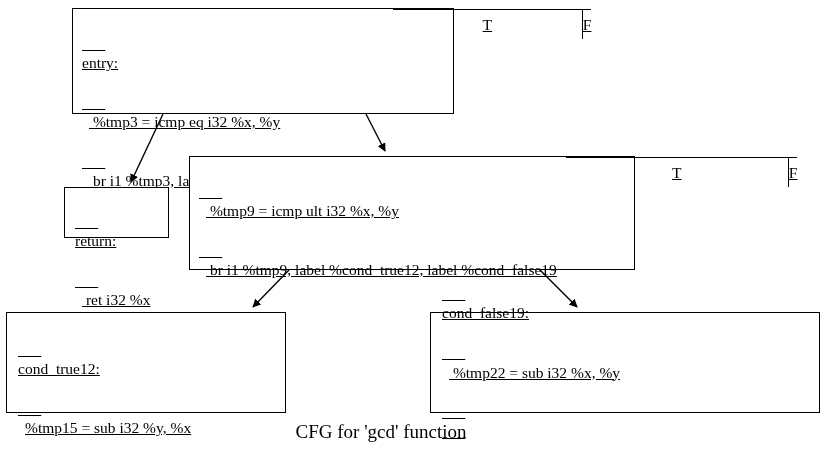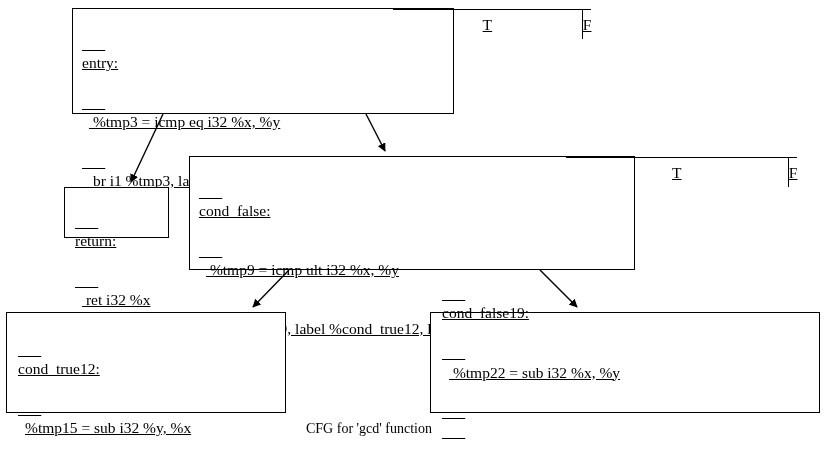--- a/index.html
+++ b/index.html
@@ -101,25 +101,25 @@
   #edges {
     position: absolute;
     left: 0;
     top: 0;
     width: 828px;
     height: 452px;
     pointer-events: none;
   }
   #caption {
     position: absolute;
-    left: 0;
+    left: 12px;
     top: 421px;
     width: 738px;
     text-align: center;
-    font-size: 14px;
+    font-size: 19px;
   }
 </style>
 </head>
 <body>
 
 <div id="canvas">
 
   <svg id="edges" viewBox="0 0 828 452" xmlns="http://www.w3.org/2000/svg">
     <defs>
       <marker id="arrow" viewBox="0 0 10 10" refX="9" refY="5" markerWidth="6" markerHeight="6" orient="auto-start-reverse">
@@ -158,21 +158,20 @@
 
   <div class="node" id="node-return">
     <div class="node-body">
       <span class="lbl">return:</span>
       <span class="ins"> ret i32 %x</span>
     </div>
   </div>
 
   <div class="node" id="node-cond-false">
     <div class="node-body">
-      <span class="lbl">cond_false:</span>
       <span class="ins"> %tmp9 = icmp ult i32 %x, %y</span>
       <span class="ins"> br i1 %tmp9, label %cond_true12, label %cond_false19</span>
     </div>
     <div class="ports">
       <div class="port left">T</div>
       <div class="port right">F</div>
     </div>
   </div>
 
   <div class="node" id="node-cond-true12">

